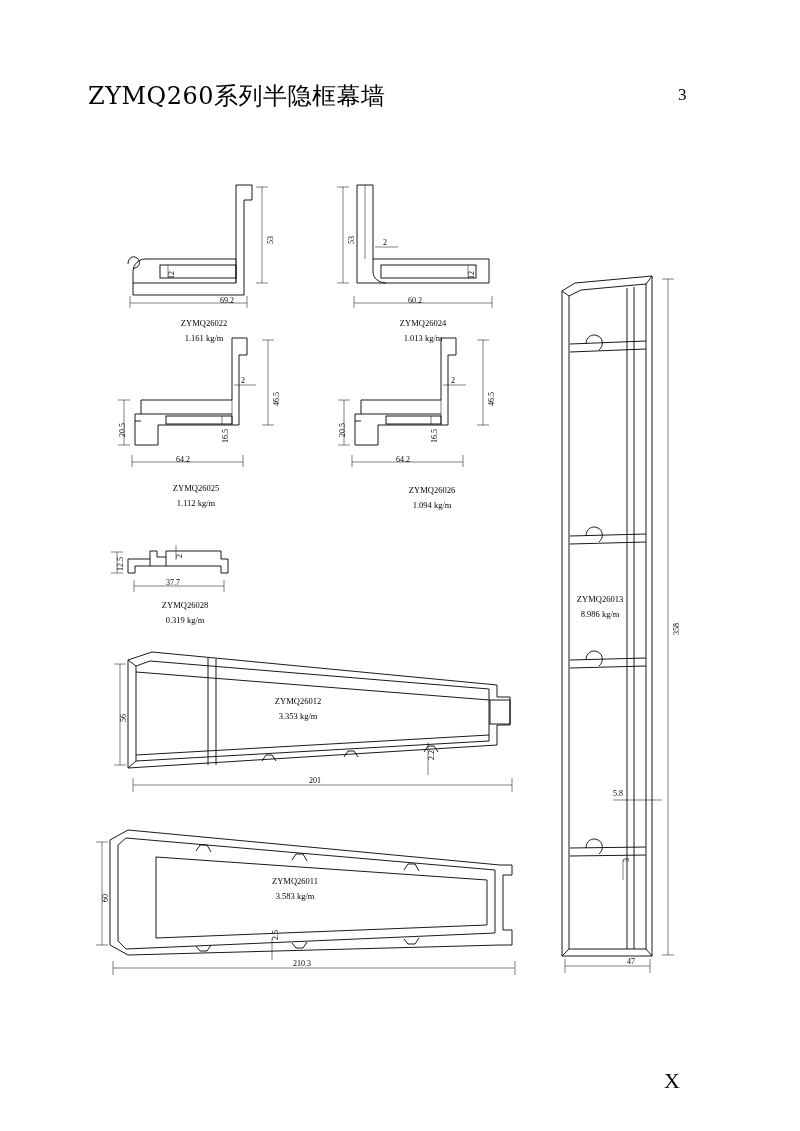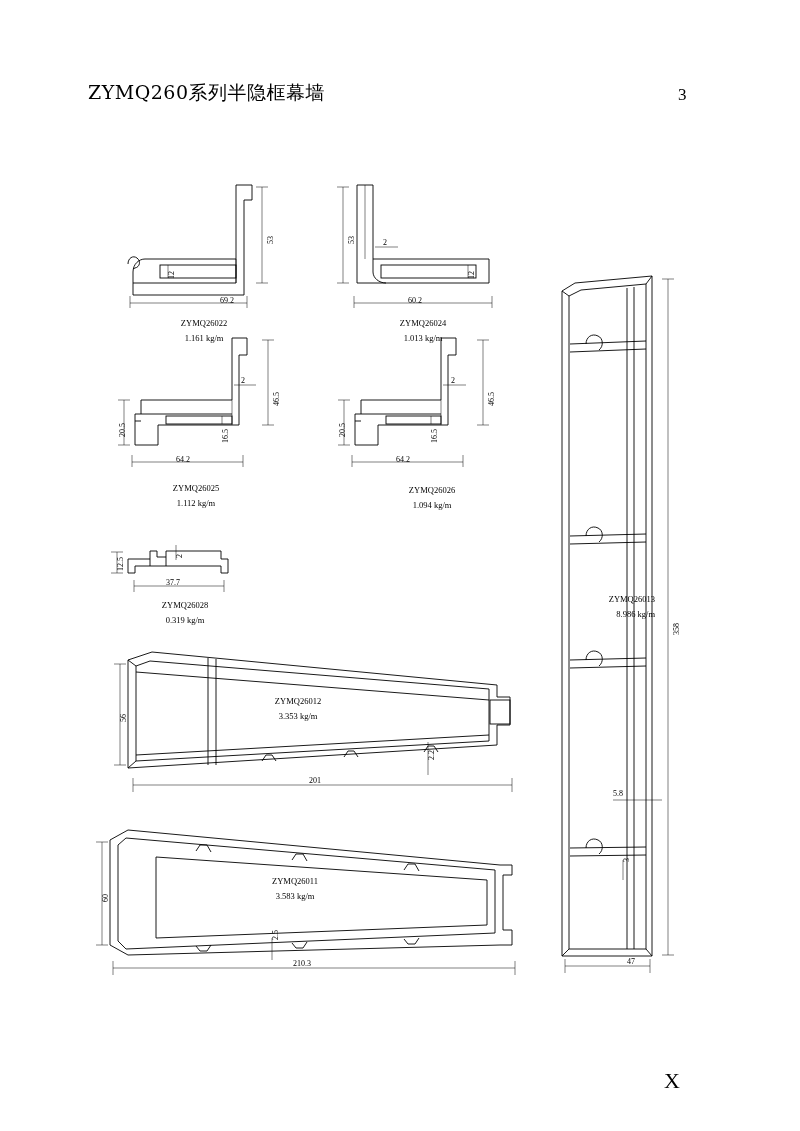--- a/index.html
+++ b/index.html
@@ -15,21 +15,21 @@
     position: relative;
     width: 800px;
     height: 1131px;
     overflow: hidden;
     background: #ffffff;
   }
   .title {
     position: absolute;
     left: 88px;
     top: 80px;
-    font-size: 19px;
+    font-size: 24px;
     font-family: "DejaVu Serif", serif;
     letter-spacing: 0.5px;
     white-space: nowrap;
   }
   .page-num {
     position: absolute;
     left: 678px;
     top: 85px;
     font-size: 17px;
     font-family: "Liberation Serif", serif;
@@ -329,18 +329,18 @@
     <line class="thin" x1="650" y1="959" x2="650" y2="973"></line>
 
     <line class="thin" x1="613" y1="800" x2="662" y2="800"></line>
 
     <line class="thin" x1="623" y1="860" x2="623" y2="880"></line>
   </svg>
   <div class="dim v" style="left:672px; top:635px;">358</div>
   <div class="dim" style="left:627px; top:957px;">47</div>
   <div class="dim" style="left:613px; top:789px;">5.8</div>
   <div class="dim v" style="left:622px; top:862px;">3</div>
-  <div class="caption" style="left:545px; top:592px; width:110px;text-align:right;">
+  <div class="caption" style="left:545px; top:592px; width:110px;">
     <div>ZYMQ26013</div>
     <div>8.986 kg/m</div>
   </div>
 
 </div>
 
 </body></html>

